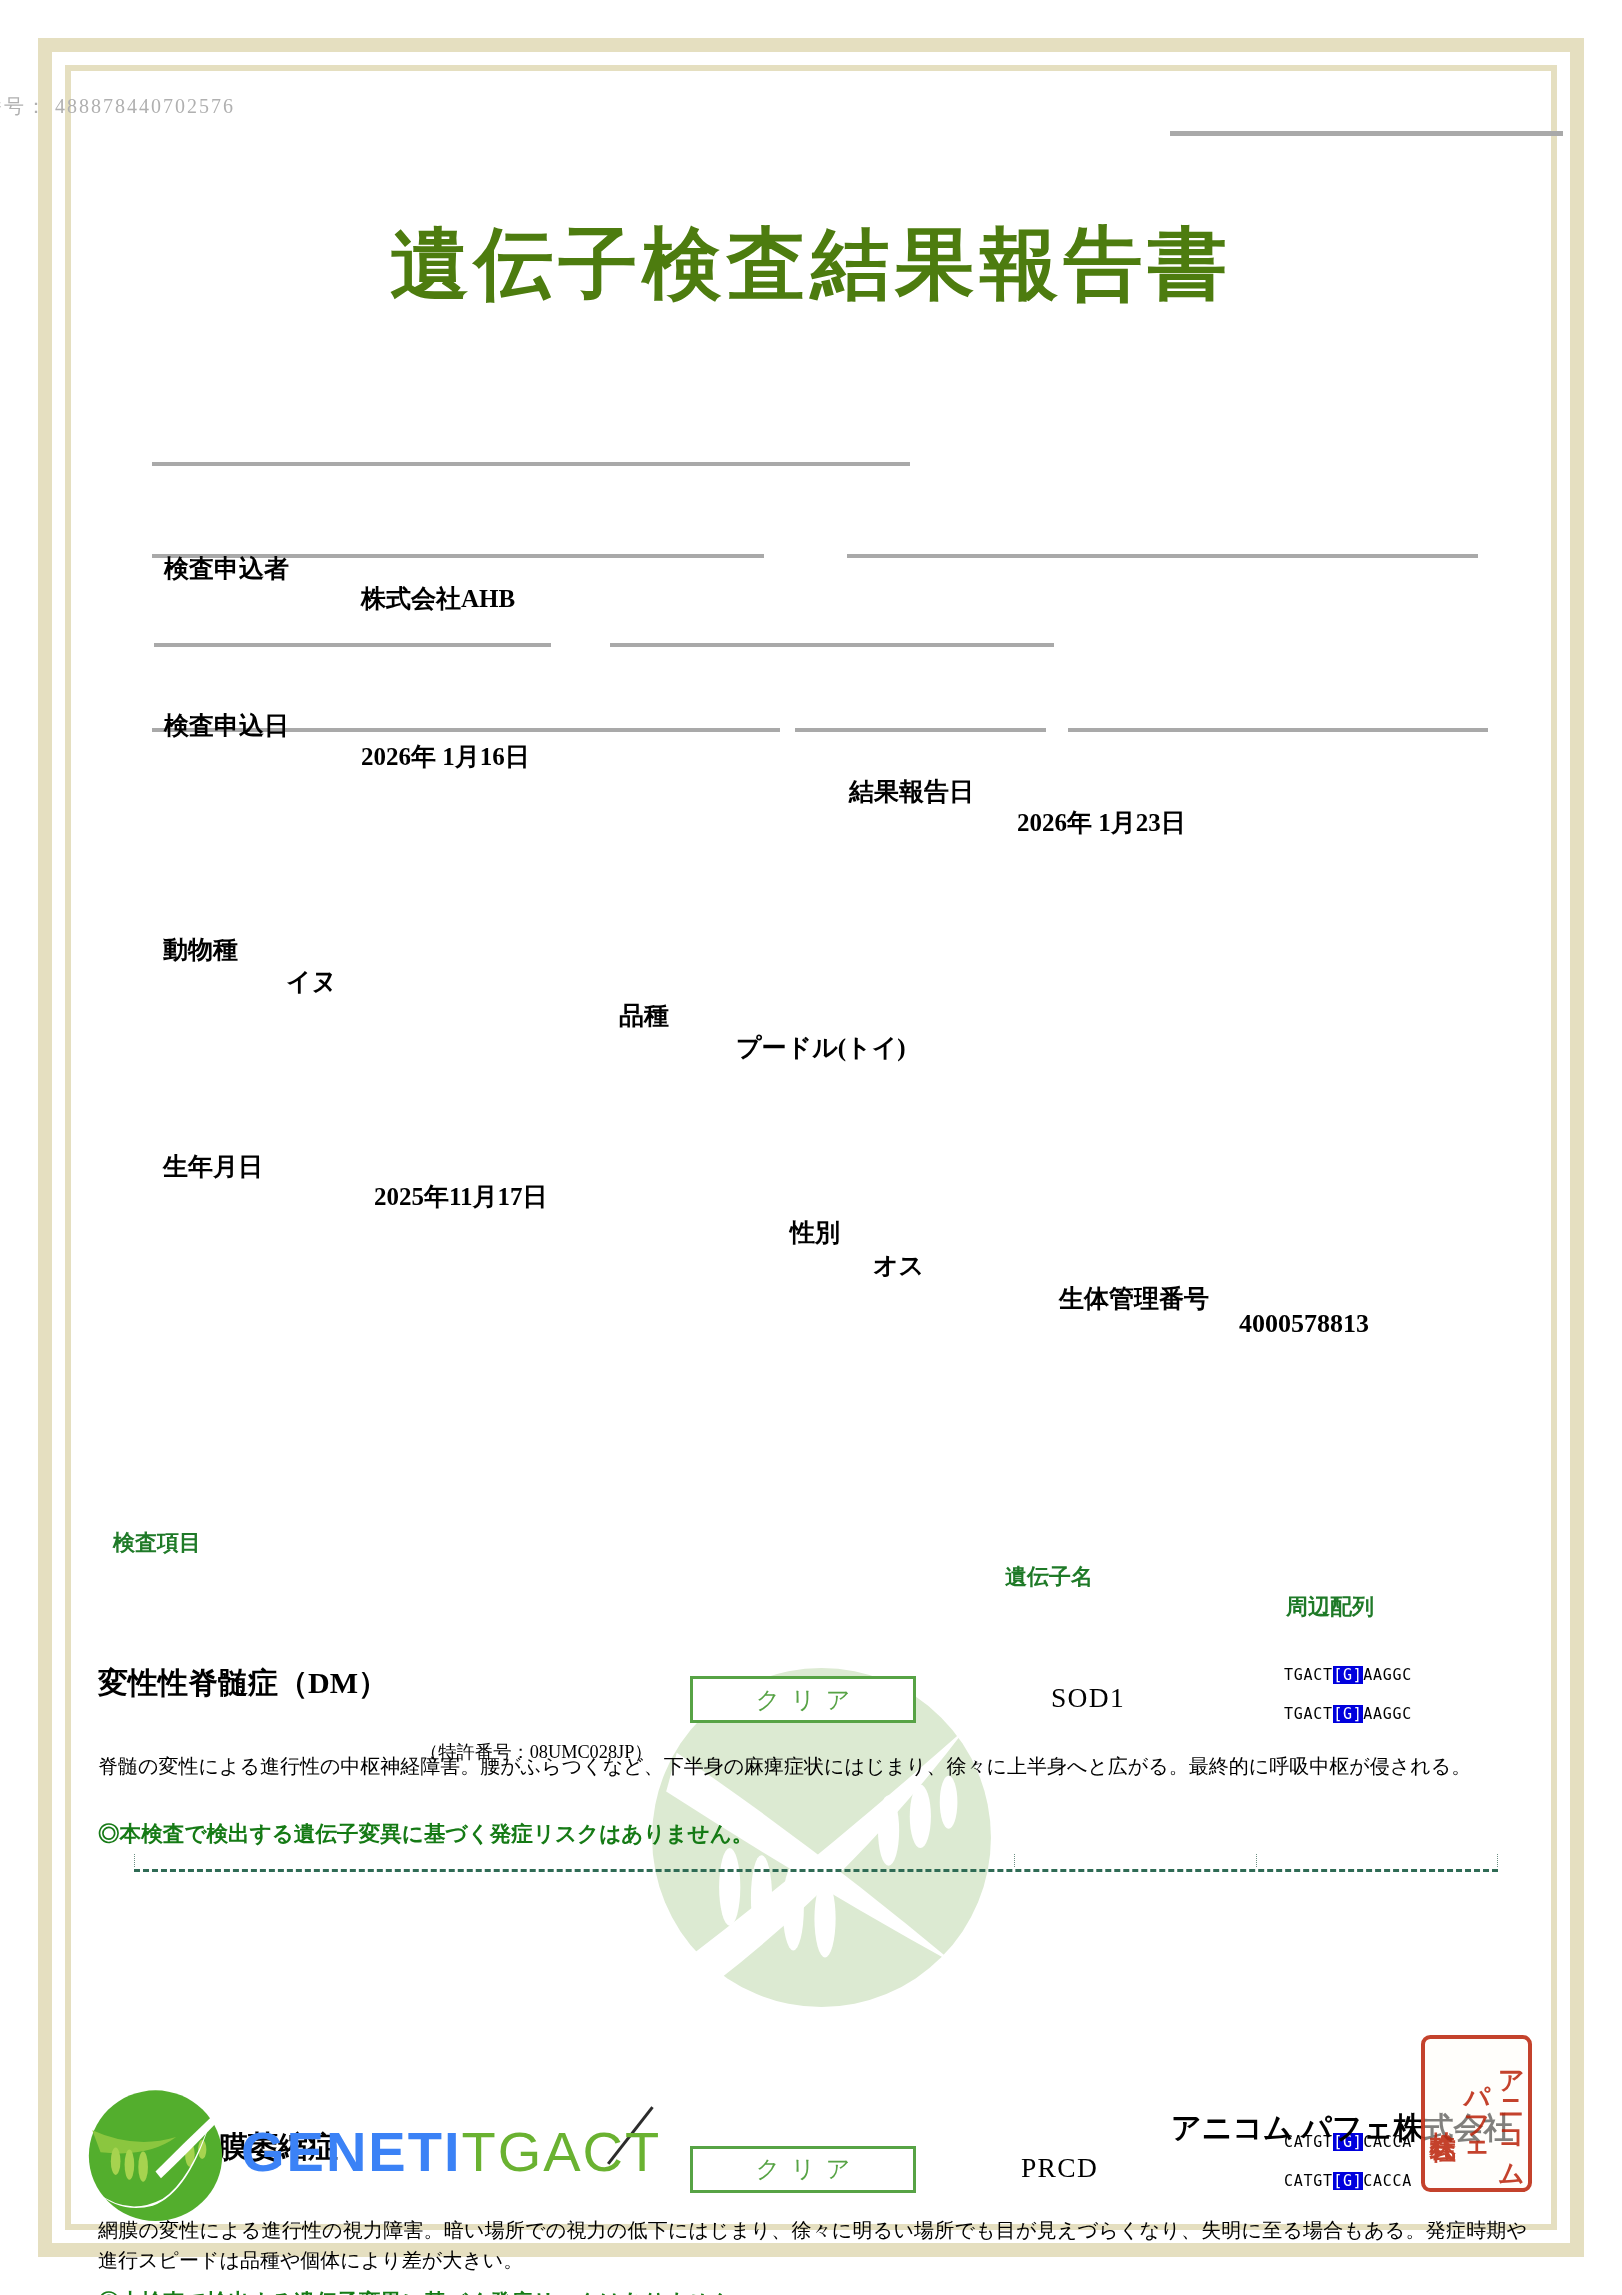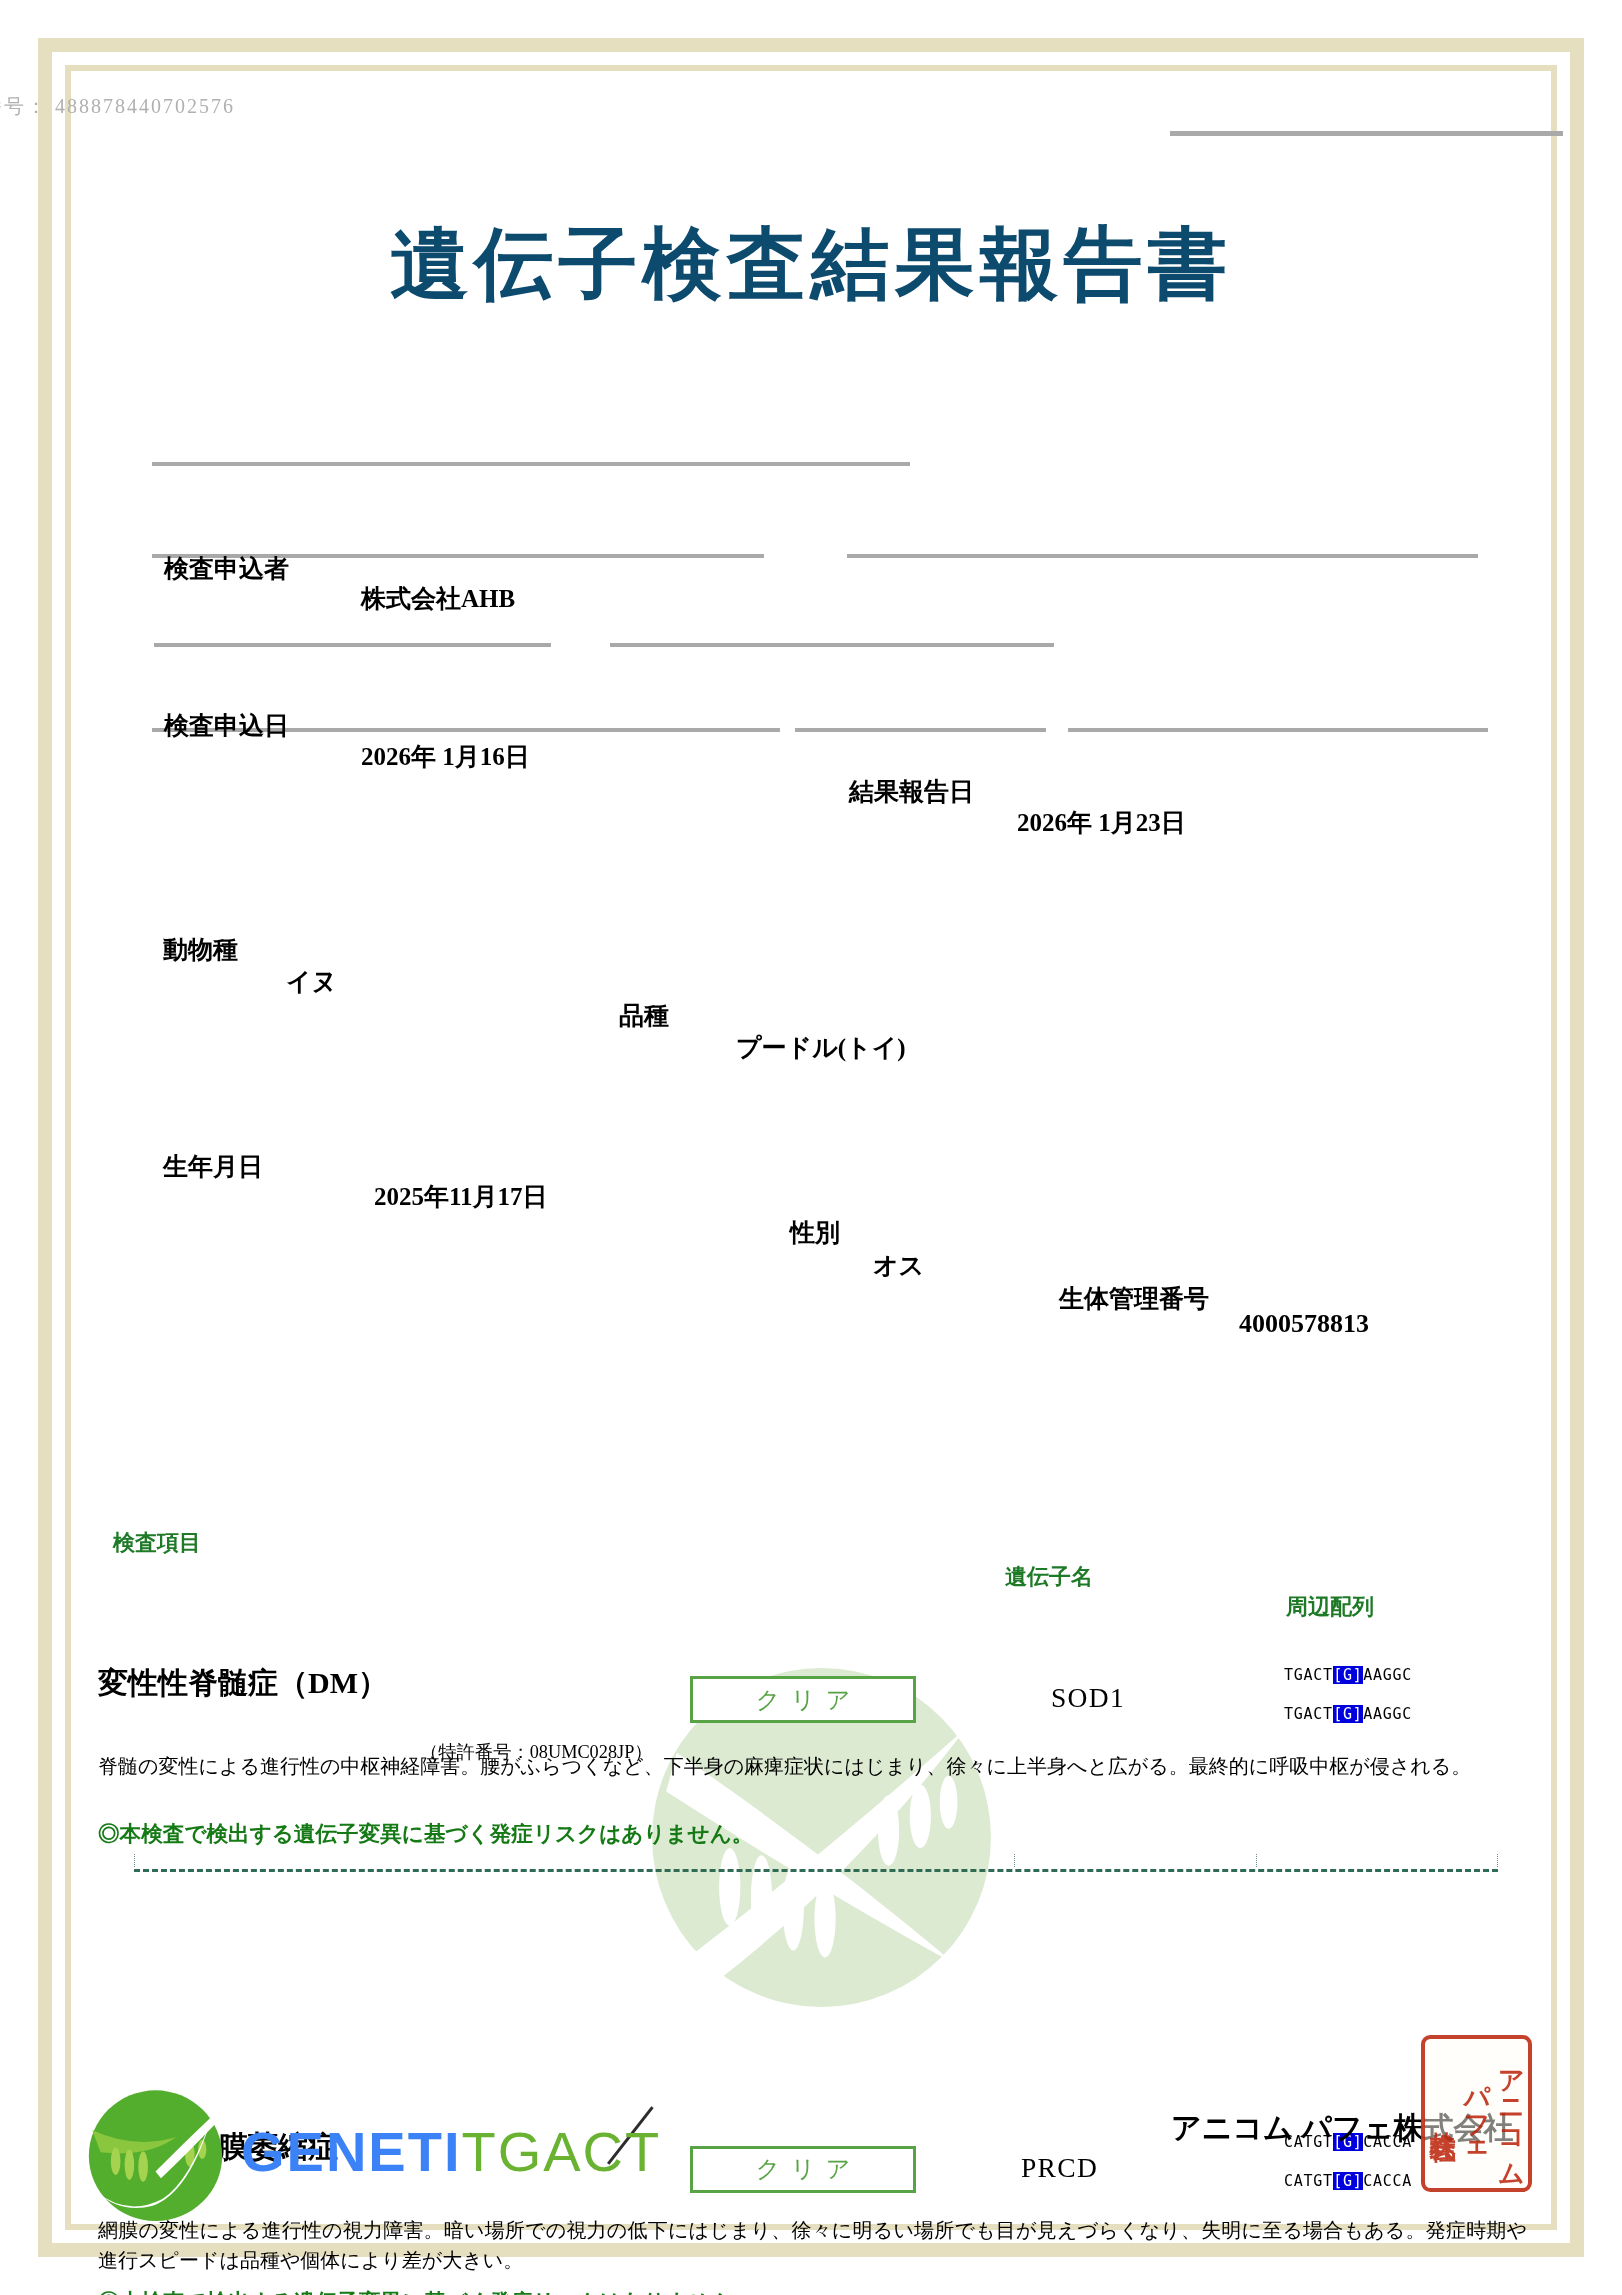--- a/index.html
+++ b/index.html
@@ -26,21 +26,21 @@
     position:absolute;top:93px;right:62px;
     font-size:20px;color:#b0b0b0;letter-spacing:2px;
     font-family:"Liberation Serif", serif;
   }
   .control-bar{
     position:absolute;left:1170px;top:131px;width:393px;height:4.6px;background:#a9a9a9;
   }
   
   .title{
     position:absolute;left:0;top:185px;width:1622px;
-    text-align:center;font-size:79px;font-weight:bold;letter-spacing:5.2px;color:#0c4a6e;
+    text-align:center;font-size:79px;font-weight:bold;letter-spacing:5.2px;color:#4d7c0f;
     font-family:"Liberation Serif", serif;margin:0;
   }
   
   .lbl{font-size:25px;font-weight:bold;color:#000;white-space:nowrap;}
   .val{font-size:25px;font-weight:bold;color:#000;white-space:nowrap;}
   .uline{position:absolute;height:3.9px;background:#a9a9a9;}
   
   .colhead{font-size:22px;font-weight:bold;color:#1f7a28;white-space:nowrap;}
   
   .test-block{position:absolute;left:0;width:1622px;}

